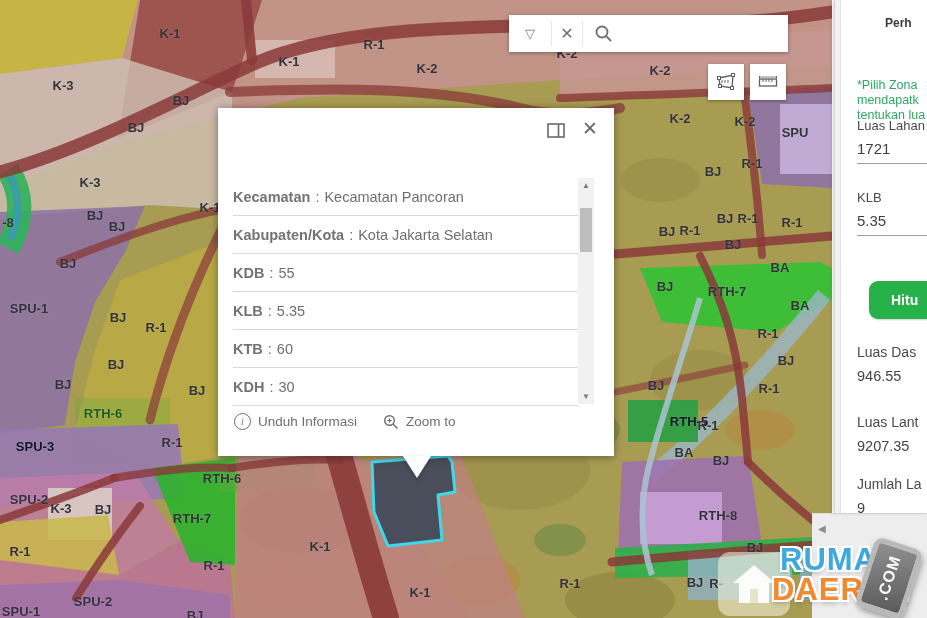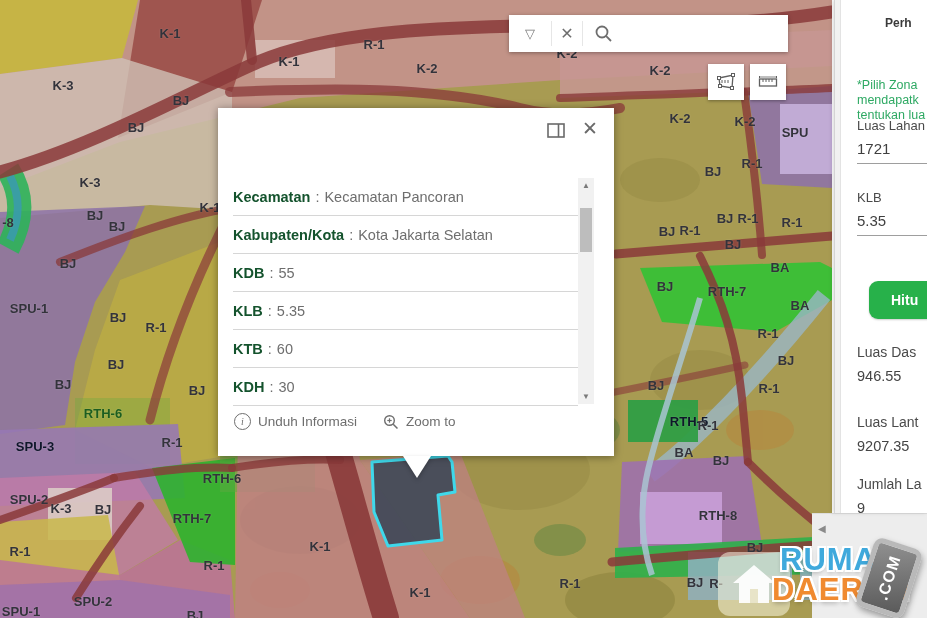--- a/index.html
+++ b/index.html
@@ -48,21 +48,21 @@
     position:absolute;left:16px;top:13px;width:310px;
     font-size:17.5px;font-weight:600;color:#4c4c4c;line-height:1.35;
   }
   #popup-dock{position:absolute;right:48px;top:13px;width:20px;height:18px;cursor:pointer;display:flex;align-items:center;justify-content:center;}
   #popup-close{position:absolute;right:14px;top:9px;font-size:19px;color:#6a6a6a;cursor:pointer;line-height:1;padding:2px;}
   #popup-rows{position:absolute;left:15px;top:70px;width:345px;}
   .prow{
     height:37px;border-bottom:1px solid #d6d6d6;display:flex;align-items:center;
     font-size:14.5px;color:#6e6e6e;white-space:nowrap;overflow:hidden;
   }
-  .prow b{color:#14532d;font-weight:700;}
+  .prow b{color:#737373;font-weight:700;}
   .prow .sep{margin:0 5px;color:#6e6e6e;}
   #popup-scroll{position:absolute;left:360px;top:70px;width:16px;height:226px;background:#f1f1f1;}
   .scroll-arrow{position:absolute;left:0;width:16px;height:15px;color:#7a7a7a;font-size:8px;display:flex;align-items:center;justify-content:center;cursor:pointer;}
   #scroll-thumb{position:absolute;left:2px;top:30px;width:12px;height:44px;background:#bdbdbd;cursor:pointer;}
   #popup-footer{position:absolute;left:16px;top:305px;display:flex;gap:26px;align-items:center;font-size:13.5px;color:#6e6e6e;}
   .pf-item{display:flex;align-items:center;gap:7px;cursor:pointer;}
   .info-circle{width:15px;height:15px;border:1.2px solid #6e6e6e;border-radius:50%;display:flex;align-items:center;justify-content:center;font-size:10px;font-style:italic;font-family:"Liberation Serif",serif;}
   
   #sidebar{
     position:absolute;left:834px;top:0;width:93px;height:513px;background:#fff;z-index:20;

